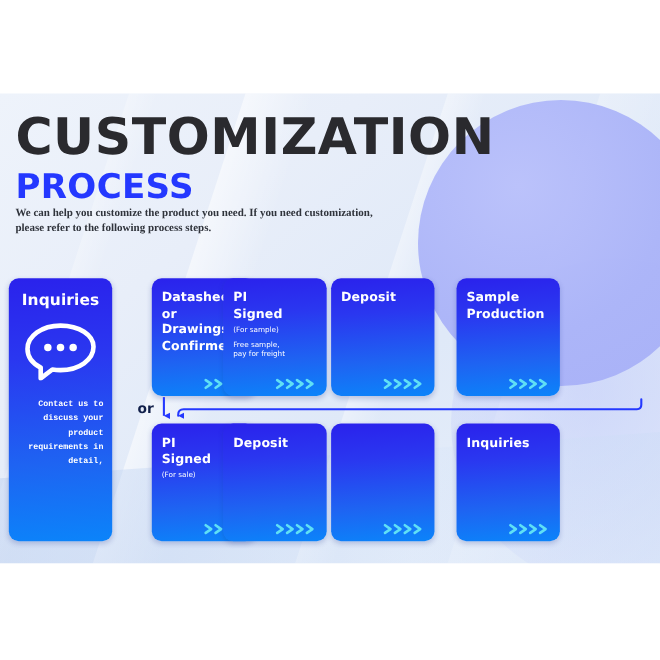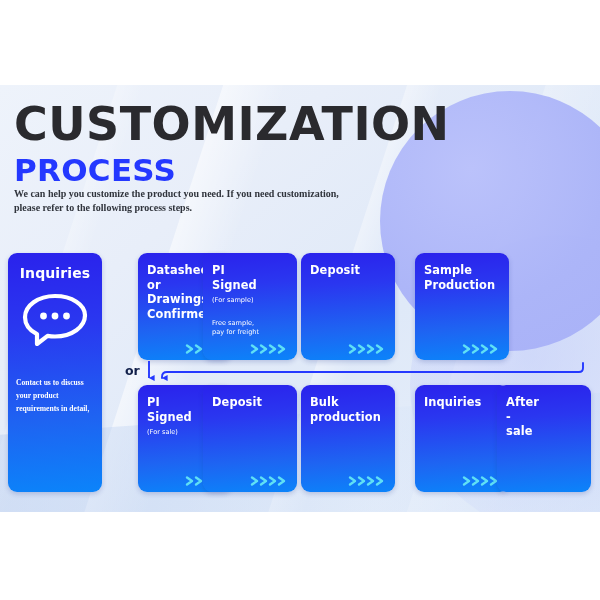--- a/index.html
+++ b/index.html
@@ -142,21 +142,21 @@
   }
   .node .note {
     color: #ffffff;
     font-weight: 400;
     font-size: 6.6px;
     line-height: 9.5px;
     margin-top: 4px;
     font-family: "DejaVu Sans", sans-serif;
     white-space: pre-line;
   }
-  .node .note.tight { margin-top: 13px; }
+  .node .note.tight { margin-top: 3px; }
 
   .chev {
     position: absolute;
     right: 7px;
     bottom: 5px;
     display: flex;
     gap: 0px;
     align-items: center;
   }
   .chev svg { display: block; }
@@ -170,27 +170,27 @@
   #node-inquiries .label {
     font-size: 14px;
     line-height: 16px;
   }
   #bubble-icon {
     margin: 11px auto 0 auto;
     width: 68px;
     height: 54px;
   }
   #inquiries-note {
-    margin-top: 30px;
+    margin-top: 16px;
     color: #ffffff;
     font-weight: 800;
     font-size: 7.6px;
     line-height: 13px;
-    text-align: left;
-    font-family: Liberation Serif, serif;
+    text-align: right;
+    font-family: Liberation Mono, monospace;
   }
 
   
   .row-top { top: 168px; height: 107px; }
   
   .row-bot { top: 300px; height: 107px; }
 
   .col2 { left: 105px; width: 94px; margin-left: 33px; }
   .col3 { left: 203px; width: 94px; }
   .col4 { left: 301px; width: 94px; }
@@ -341,22 +341,20 @@
                 <polyline points="2,2.5 7,6 2,9.5"></polyline>
                 <polyline points="11,2.5 16,6 11,9.5"></polyline>
                 <polyline points="20,2.5 25,6 20,9.5"></polyline>
                 <polyline points="29,2.5 34,6 29,9.5"></polyline>
               </g>
             </svg>
         </div>
       </div>
 
       <div class="node row-bot col4">
-        <div class="label">Bulk
-production</div>
         <div class="chev">
           <svg width="40" height="12" viewBox="0 0 40 12">
               <g fill="none" stroke="#5fe0f5" stroke-width="2.4" stroke-linecap="round" stroke-linejoin="round">
                 <polyline points="2,2.5 7,6 2,9.5"></polyline>
                 <polyline points="11,2.5 16,6 11,9.5"></polyline>
                 <polyline points="20,2.5 25,6 20,9.5"></polyline>
                 <polyline points="29,2.5 34,6 29,9.5"></polyline>
               </g>
             </svg>
         </div>
@@ -369,25 +367,20 @@
               <g fill="none" stroke="#5fe0f5" stroke-width="2.4" stroke-linecap="round" stroke-linejoin="round">
                 <polyline points="2,2.5 7,6 2,9.5"></polyline>
                 <polyline points="11,2.5 16,6 11,9.5"></polyline>
                 <polyline points="20,2.5 25,6 20,9.5"></polyline>
                 <polyline points="29,2.5 34,6 29,9.5"></polyline>
               </g>
             </svg>
         </div>
       </div>
 
-      <div class="node row-bot col6">
-        <div class="label">After
--
-sale</div>
-      </div>
     </div>
 
     <div id="or-label">or</div>
 
     <svg id="connector" viewBox="0 0 600 427">
       <defs>
         <marker id="arw" markerWidth="7" markerHeight="7" refX="3.2" refY="5.6" orient="auto" markerUnits="userSpaceOnUse">
           <path d="M0.3,0 L3.2,5.8 L6.1,0 Z" fill="#2438ff"></path>
         </marker>
       </defs>

